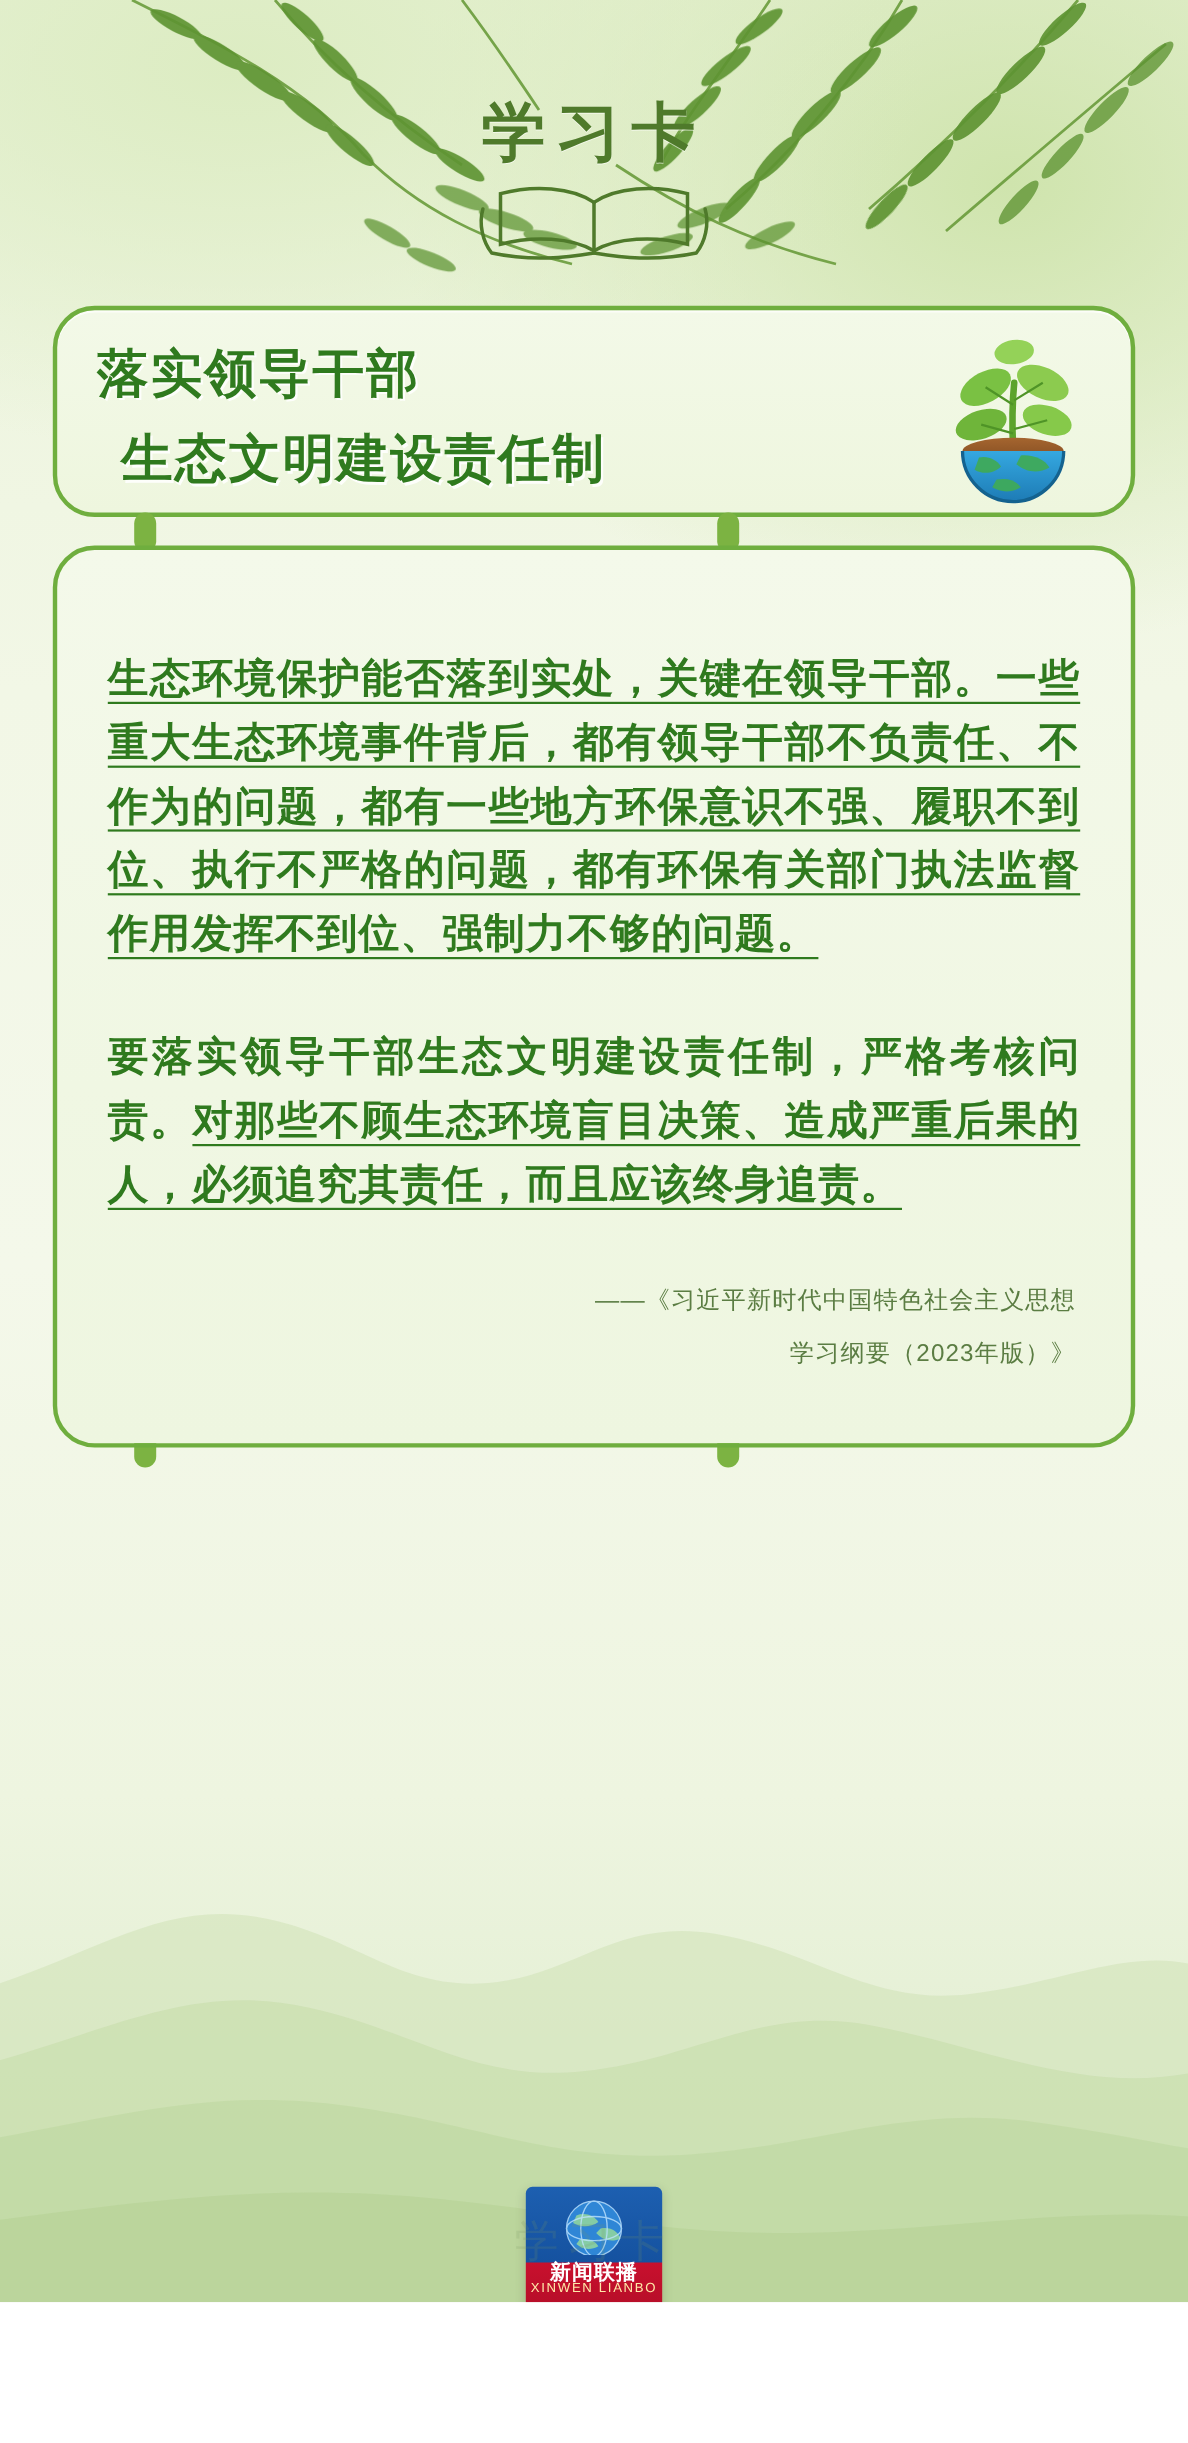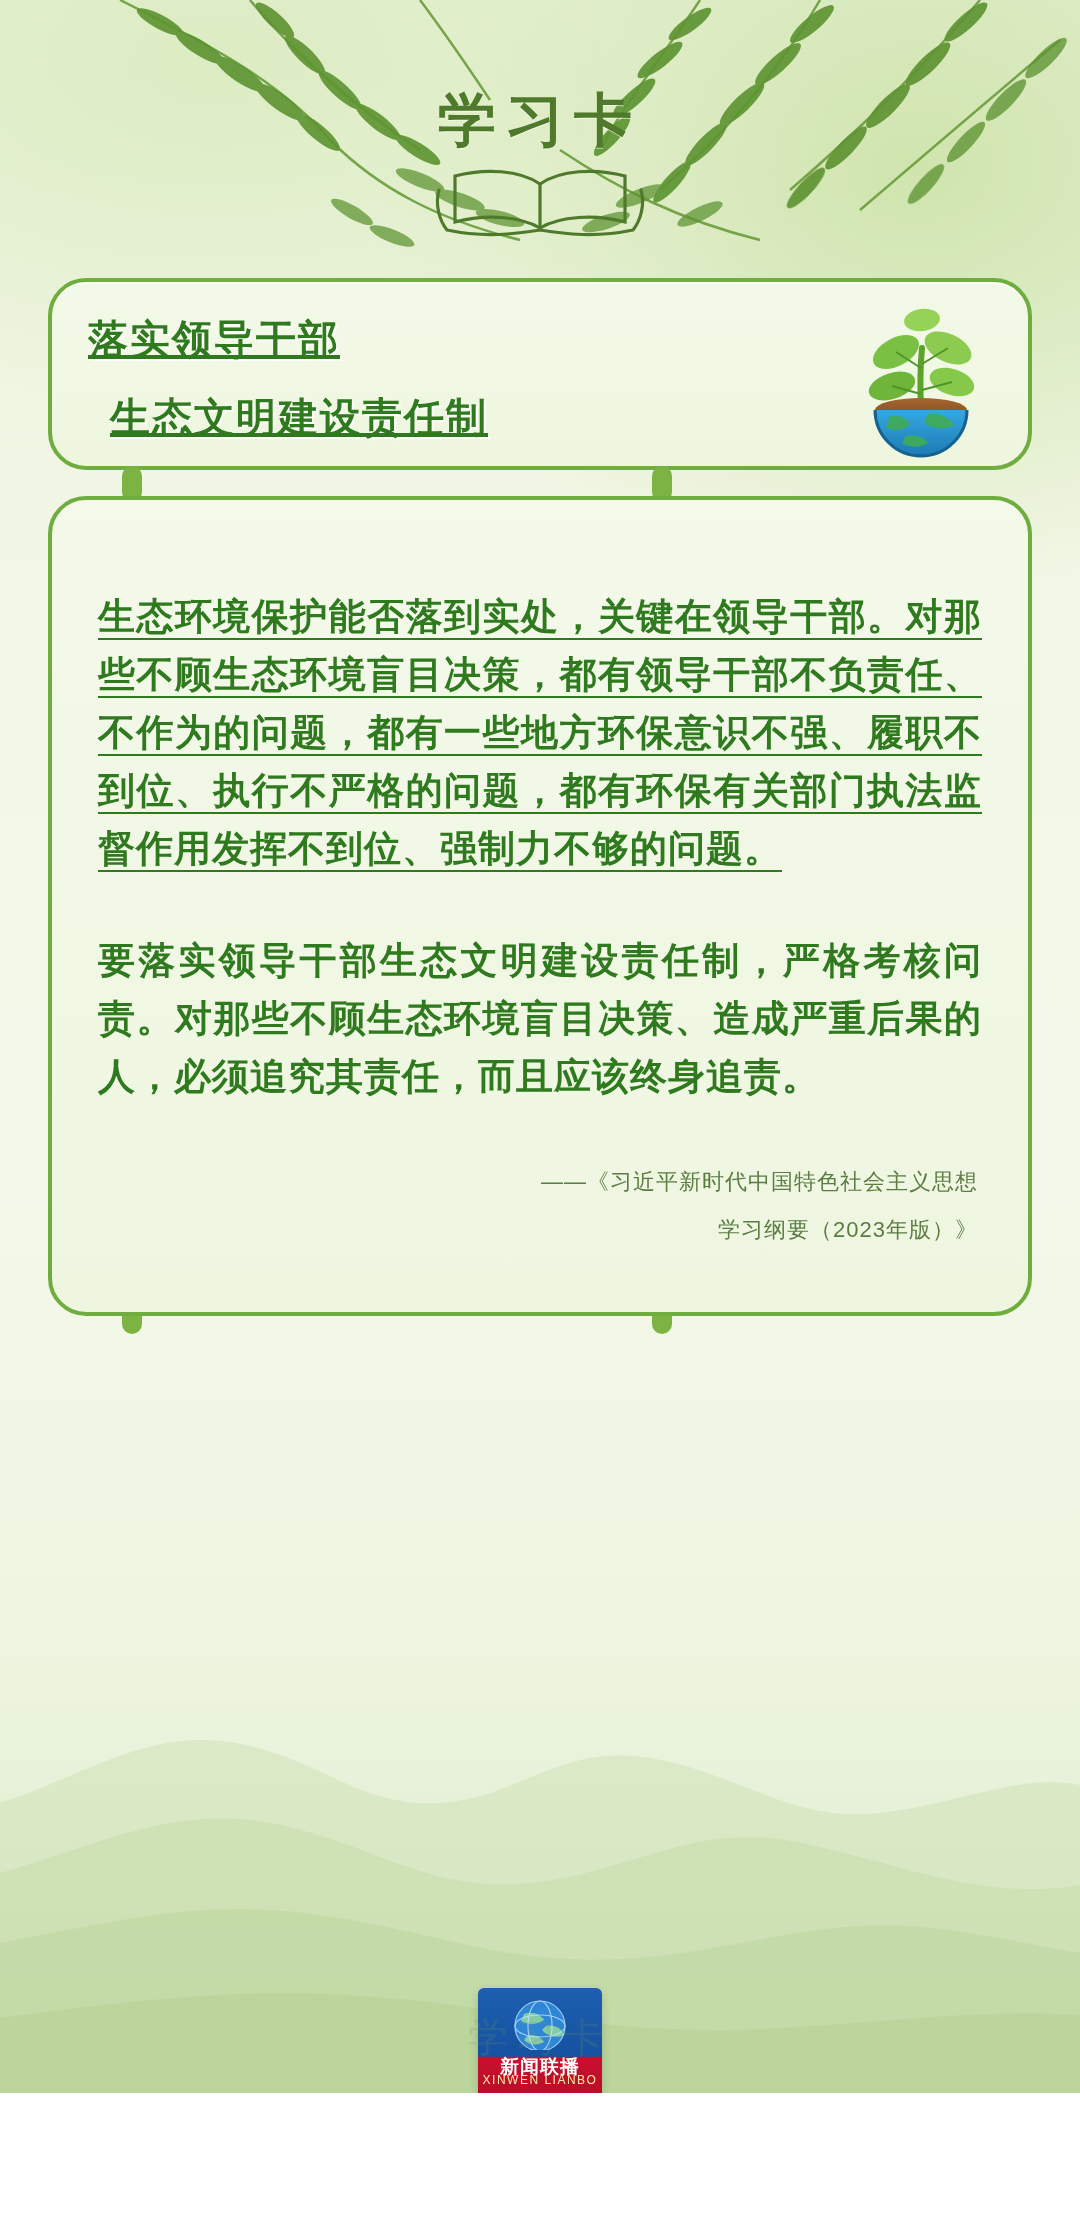--- a/index.html
+++ b/index.html
@@ -78,27 +78,26 @@
   }
   .title-text {
     position: absolute;
     left: 36px;
     top: 18px;
     width: 700px;
   }
   .title-line {
     font-family: "Liberation Sans", "DejaVu Sans", sans-serif;
     font-weight: bold;
-    font-size: 40px;
+    font-size: 47px;
     line-height: 78px;
     color: #2f7a1e;
     letter-spacing: 2px;
     white-space: nowrap;
     text-shadow: 2px 2px 0 rgba(255,255,255,0.85);
-    text-decoration: underline;
   }
   .title-line.indent { padding-left: 22px; }
 
   
   .sprout {
     position: absolute;
     right: 22px;
     top: 8px;
     width: 170px;
     height: 176px;
@@ -155,20 +154,21 @@
   .para-mixed {
     font-family: "Liberation Sans", "DejaVu Sans", sans-serif;
     font-weight: bold;
     font-size: 37px;
     line-height: 58px;
     color: #2f7a1e;
     letter-spacing: 1px;
     text-align: justify;
   }
   .para-mixed .ul {
+    text-decoration: underline;
     text-decoration-thickness: 2px;
     text-underline-offset: 9px;
   }
 
   .source {
     margin-top: 52px;
     text-align: right;
     padding-right: 4px;
   }
   .source-line {
@@ -376,21 +376,21 @@
     </div>
   </div>
 
   <div class="connector c1"></div>
   <div class="connector c2"></div>
   <div class="connector c3"></div>
   <div class="connector c4"></div>
 
   <div class="body-card">
     <div class="body-inner">
-      <div class="para u">生态环境保护能否落到实处，关键在领导干部。对那些不顾生态环境盲目决策，都有领导干部不负责任、不作为的问题，都有一些地方环保意识不强、履职不到位、执行不严格的问题，都有环保有关部门执法监督作用发挥不到位、强制力不够的问题。</div>
+      <div class="para u">生态环境保护能否落到实处，关键在领导干部。一些重大生态环境事件背后，都有领导干部不负责任、不作为的问题，都有一些地方环保意识不强、履职不到位、执行不严格的问题，都有环保有关部门执法监督作用发挥不到位、强制力不够的问题。</div>
       <div class="para-gap"></div>
       <div class="para-mixed"><span>要落实领导干部生态文明建设责任制，严格考核问责。</span><span class="ul">对那些不顾生态环境盲目决策、造成严重后果的人，必须追究其责任，而且应该终身追责。</span></div>
 
       <div class="source">
         <div class="source-line">——《习近平新时代中国特色社会主义思想</div>
         <div class="source-line">学习纲要（2023年版）》</div>
       </div>
     </div>
   </div>
 

